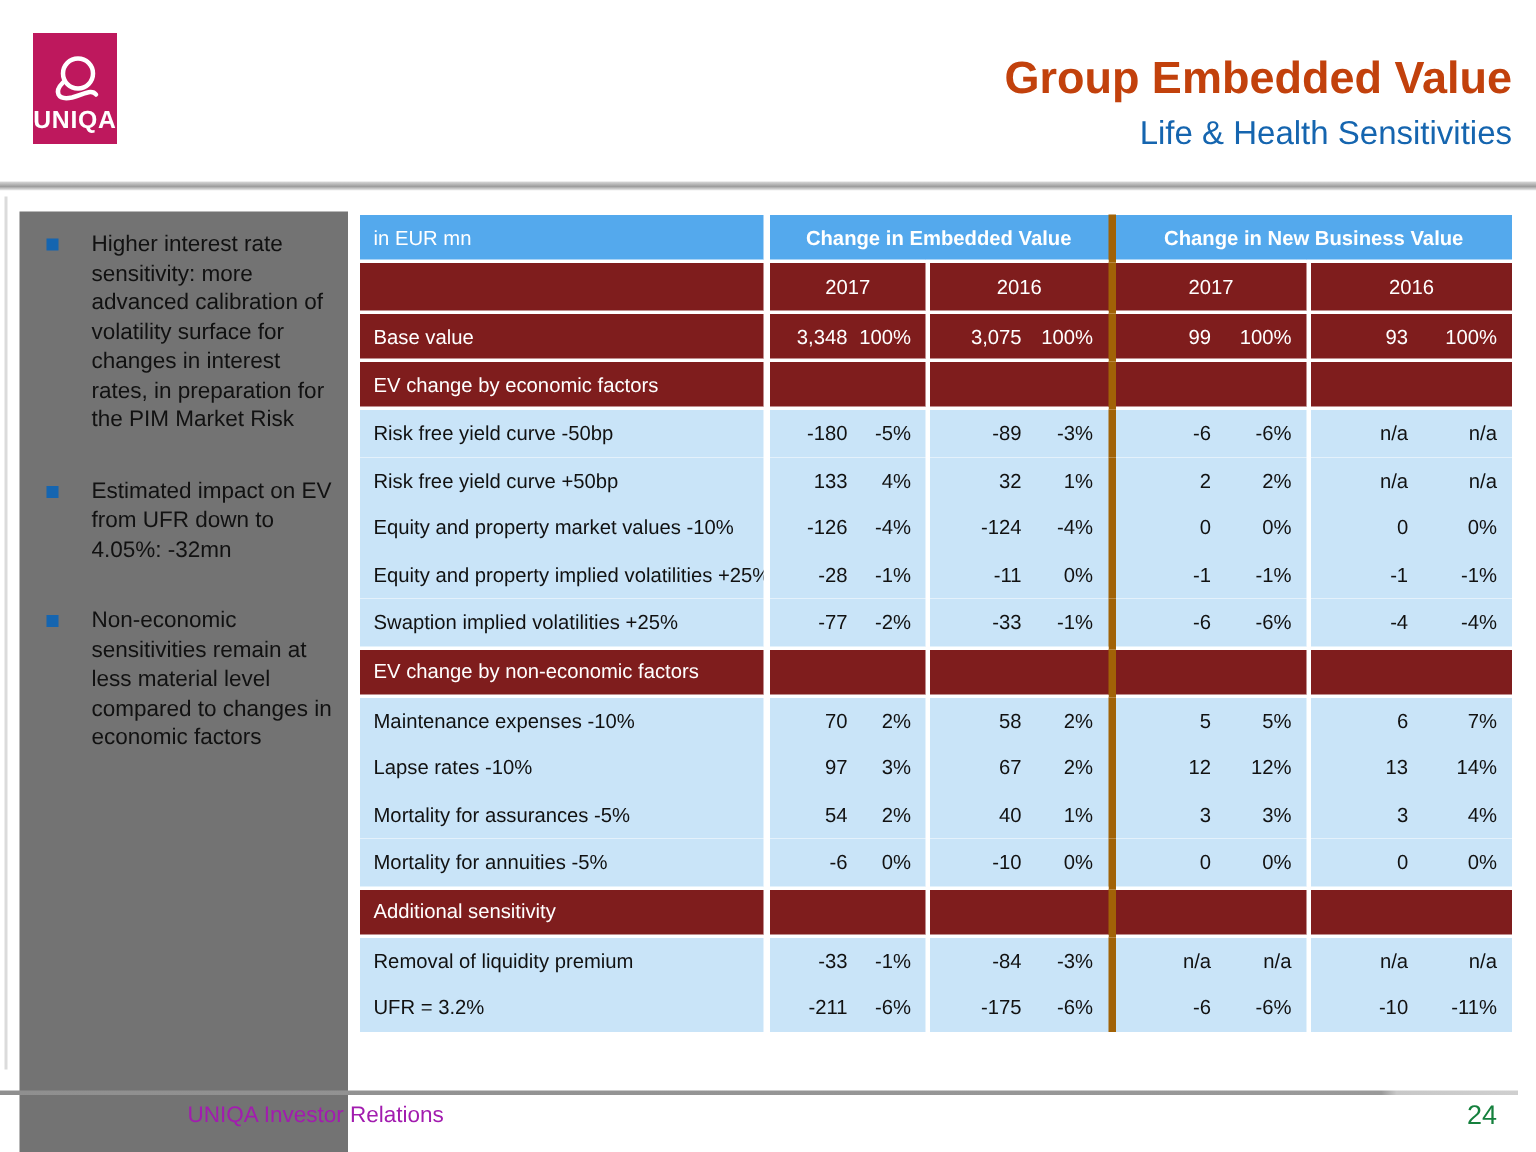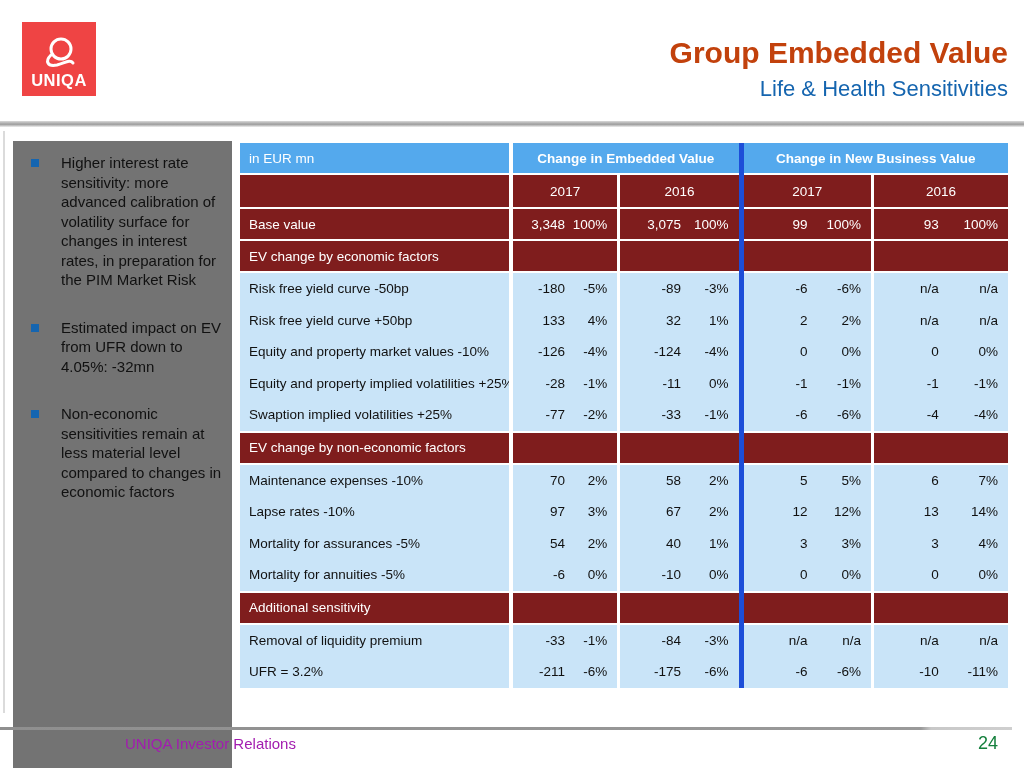--- a/index.html
+++ b/index.html
@@ -1,20 +1,20 @@
 <!DOCTYPE html>
 <html><head>
 <meta charset="utf-8">
 <style>
   html,body{margin:0;padding:0;background:#fff;}
   body{font-family:"Liberation Sans","DejaVu Sans",sans-serif;}
   #slide{position:relative;width:1024px;height:768px;background:#fff;overflow:hidden;}
 
   
-  #logo{position:absolute;left:22px;top:22px;width:74px;height:74px;background:#ef4444;
+  #logo{position:absolute;left:22px;top:22px;width:56px;height:74px;background:#be185d;
         display:flex;flex-direction:column;align-items:center;justify-content:flex-end;}
   #logo svg{position:absolute;top:7px;left:50%;transform:translateX(-50%);}
   #logo .logo-word{color:#fff;font-weight:bold;font-size:16.5px;letter-spacing:.5px;margin-bottom:6px;}
   #title{position:absolute;right:16px;top:36px;text-align:left;color:#c2410c;font-weight:bold;font-size:30px;}
   #subtitle{position:absolute;right:16px;top:76px;text-align:right;color:#1565AF;font-size:22px;}
   #top-rule{position:absolute;left:0;top:121px;width:1024px;height:6px;
             background:linear-gradient(#d9d9d9,#9d9d9d 55%,#efefef);}
   #left-rule{position:absolute;left:3px;top:131px;width:2px;height:582px;background:#DBDBDB;}
 
   
@@ -31,21 +31,21 @@
   .hdr-light{background:#54A9ED;color:#fff;}
   .dark{background:#7f1d1d;color:#fff;}
   .lite{background:#C9E4F8;color:#111;}
   td.lbl{text-align:left;padding-left:9px;}
   td.grp{text-align:center;font-weight:bold;font-size:13.5px;}
   td.yr{text-align:center;font-size:14px;}
   td.num{text-align:right;padding-right:5px;}
   td.pct{text-align:right;padding-right:10px;}
   td.bl4{border-left:4px solid #fff;}
   td.bl3{border-left:3px solid #fff;}
-  td.bl5{border-left:5px solid #1d4ed8;}
+  td.bl5{border-left:5px solid #a16207;}
   tr.sep td{border-bottom:2px solid #fff;}
   tr.section td{border-top:2px solid #fff;border-bottom:2px solid #fff;}
   tr.r-unit td{height:28px;}
   tr.r-years td{height:30px;}
   tr.r-base td{height:28px;}
   tr.section td{height:28px;}
   tr.r-data td{height:29.5px;}
 
   
   #footer-rule{position:absolute;left:0;top:727px;width:1012px;height:3px;

